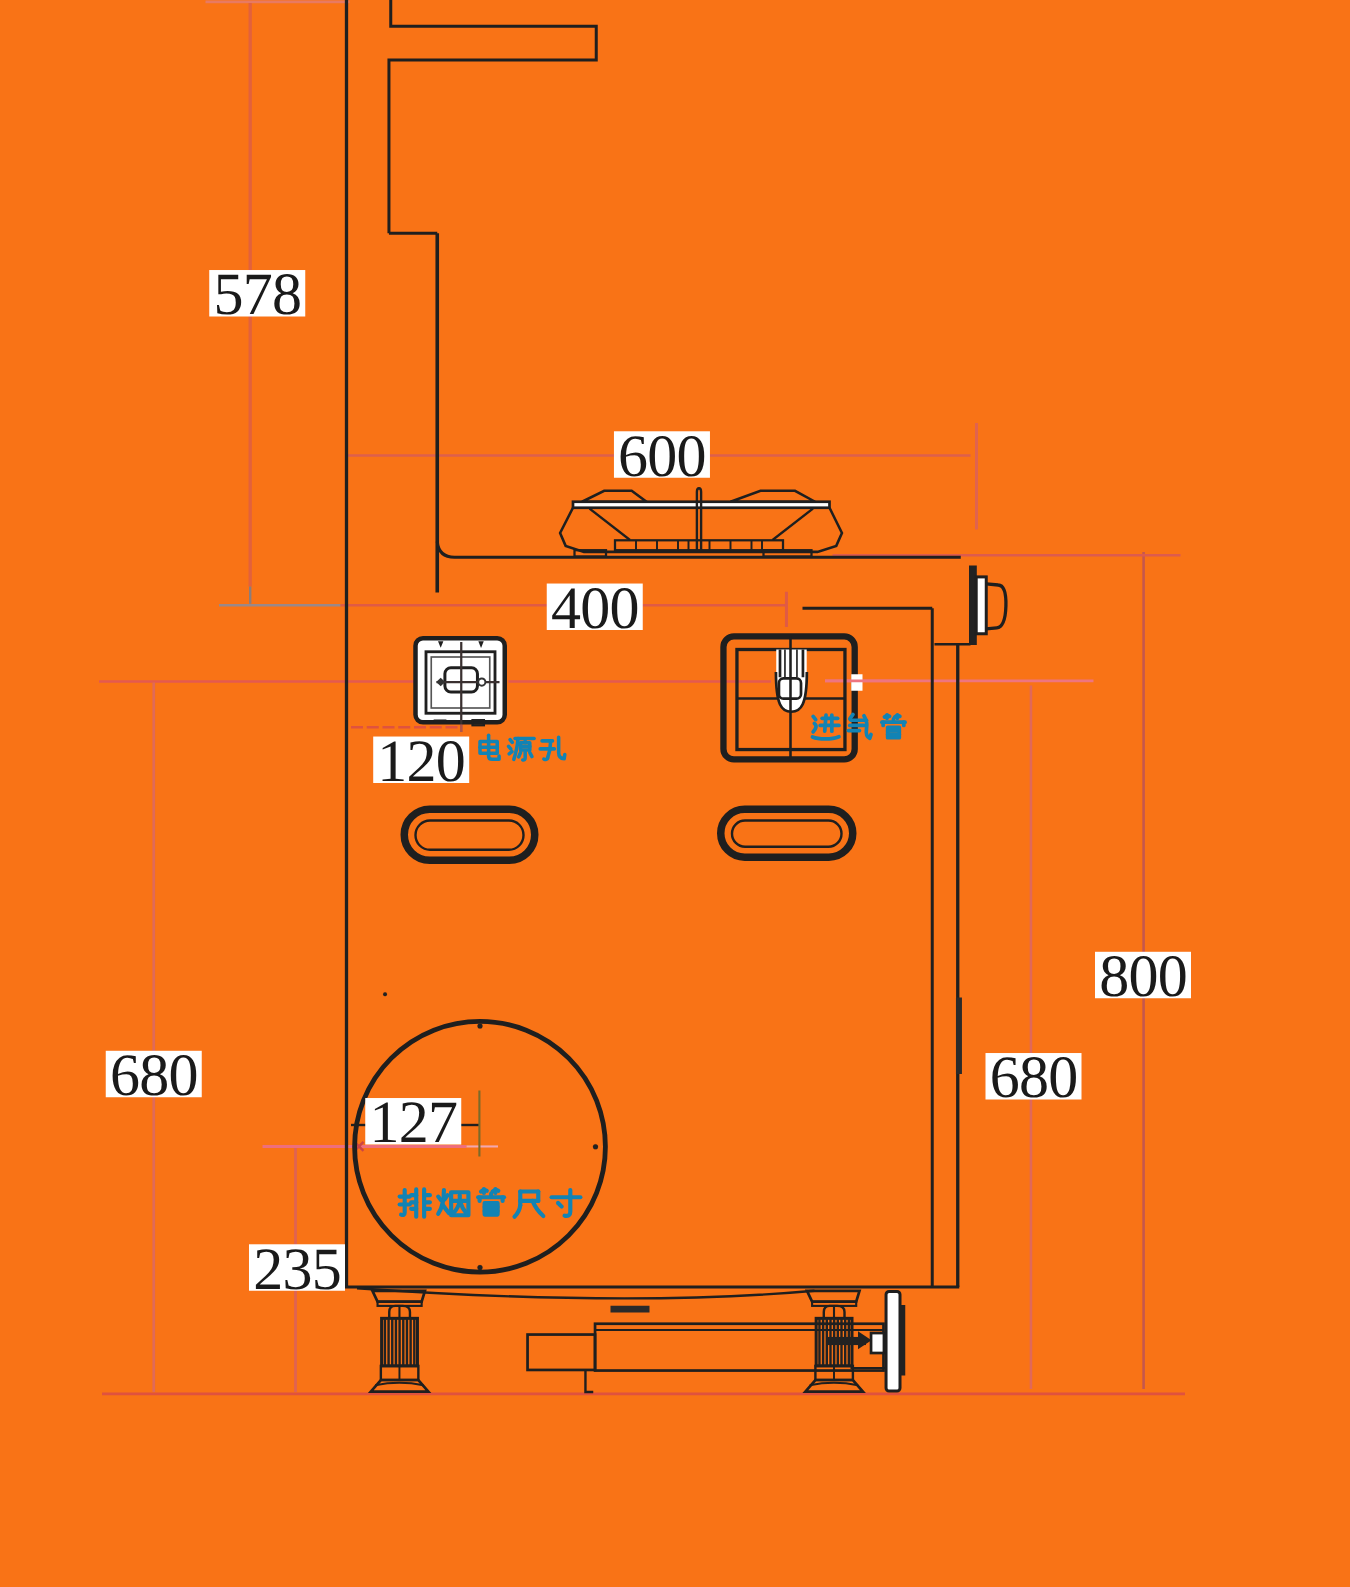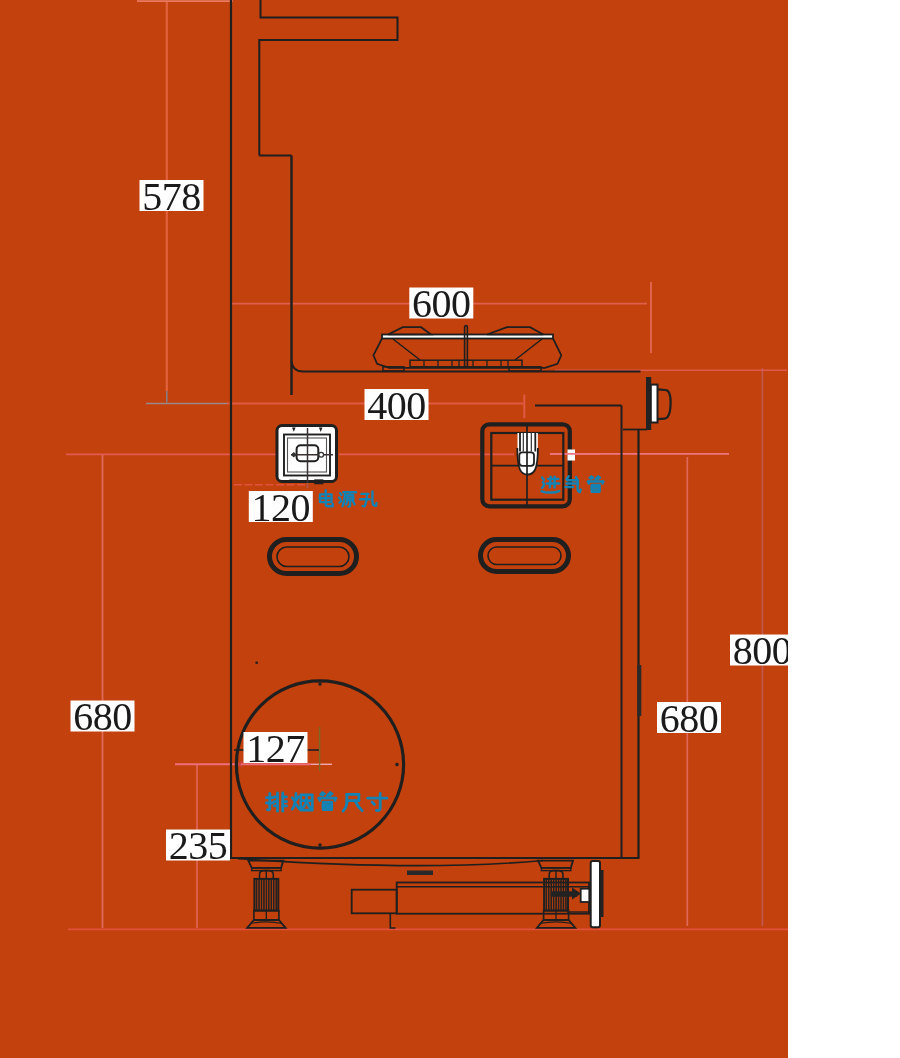--- a/index.html
+++ b/index.html
@@ -1,14 +1,14 @@
 <!DOCTYPE html>
 <html><head><meta charset="utf-8"><style>
 html,body{margin:0;padding:0;background:#ffffff;}
-#page{position:relative;width:788px;height:1058px;background:#c2410c;overflow:hidden;}
+#page{position:relative;width:900px;height:1058px;background:#f97316;overflow:hidden;}
 </style></head><body>
 <div id="page">
 <svg width="900" height="1058" viewBox="0 0 900 1058" xmlns="http://www.w3.org/2000/svg">
 <defs>
         <g id="dian" fill="none" stroke-linecap="round" stroke-linejoin="round">
           <path d="M50 6 V26"></path>
           <path d="M22 26 H78 V64 H22 Z"></path>
           <path d="M22 45 H78"></path>
           <path d="M50 26 V64"></path>
           <path d="M50 64 V74 Q50 84 62 84 H84 V73"></path>

